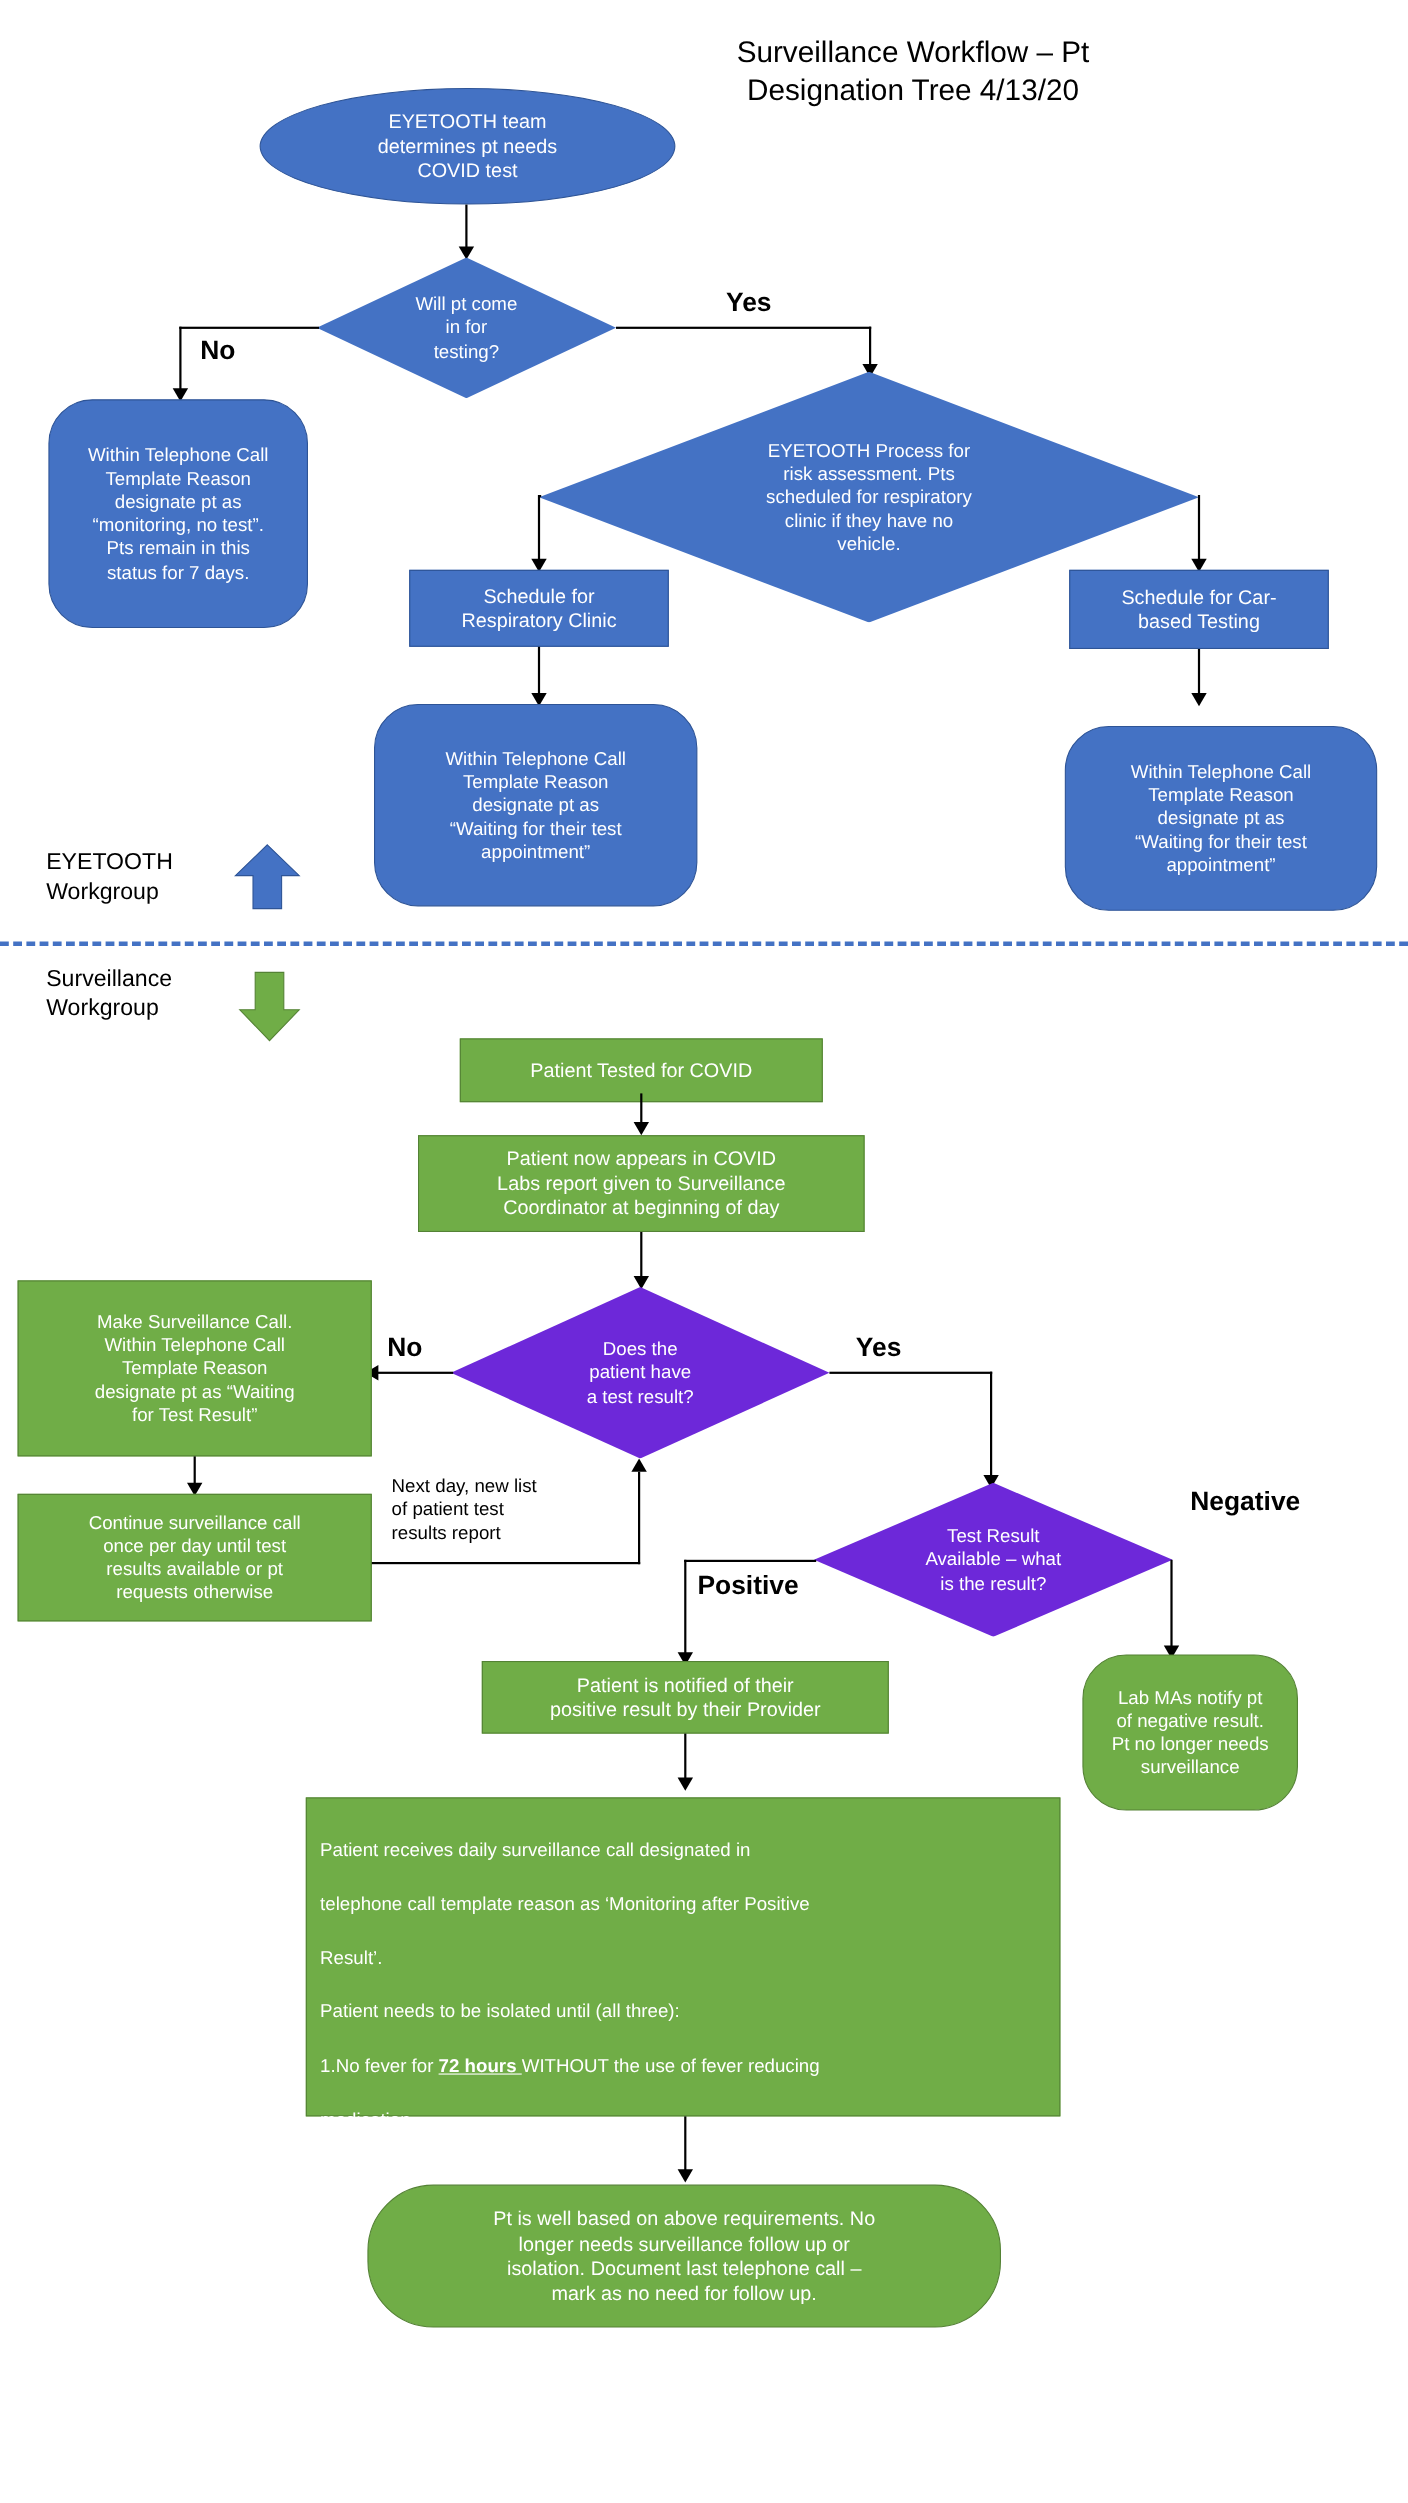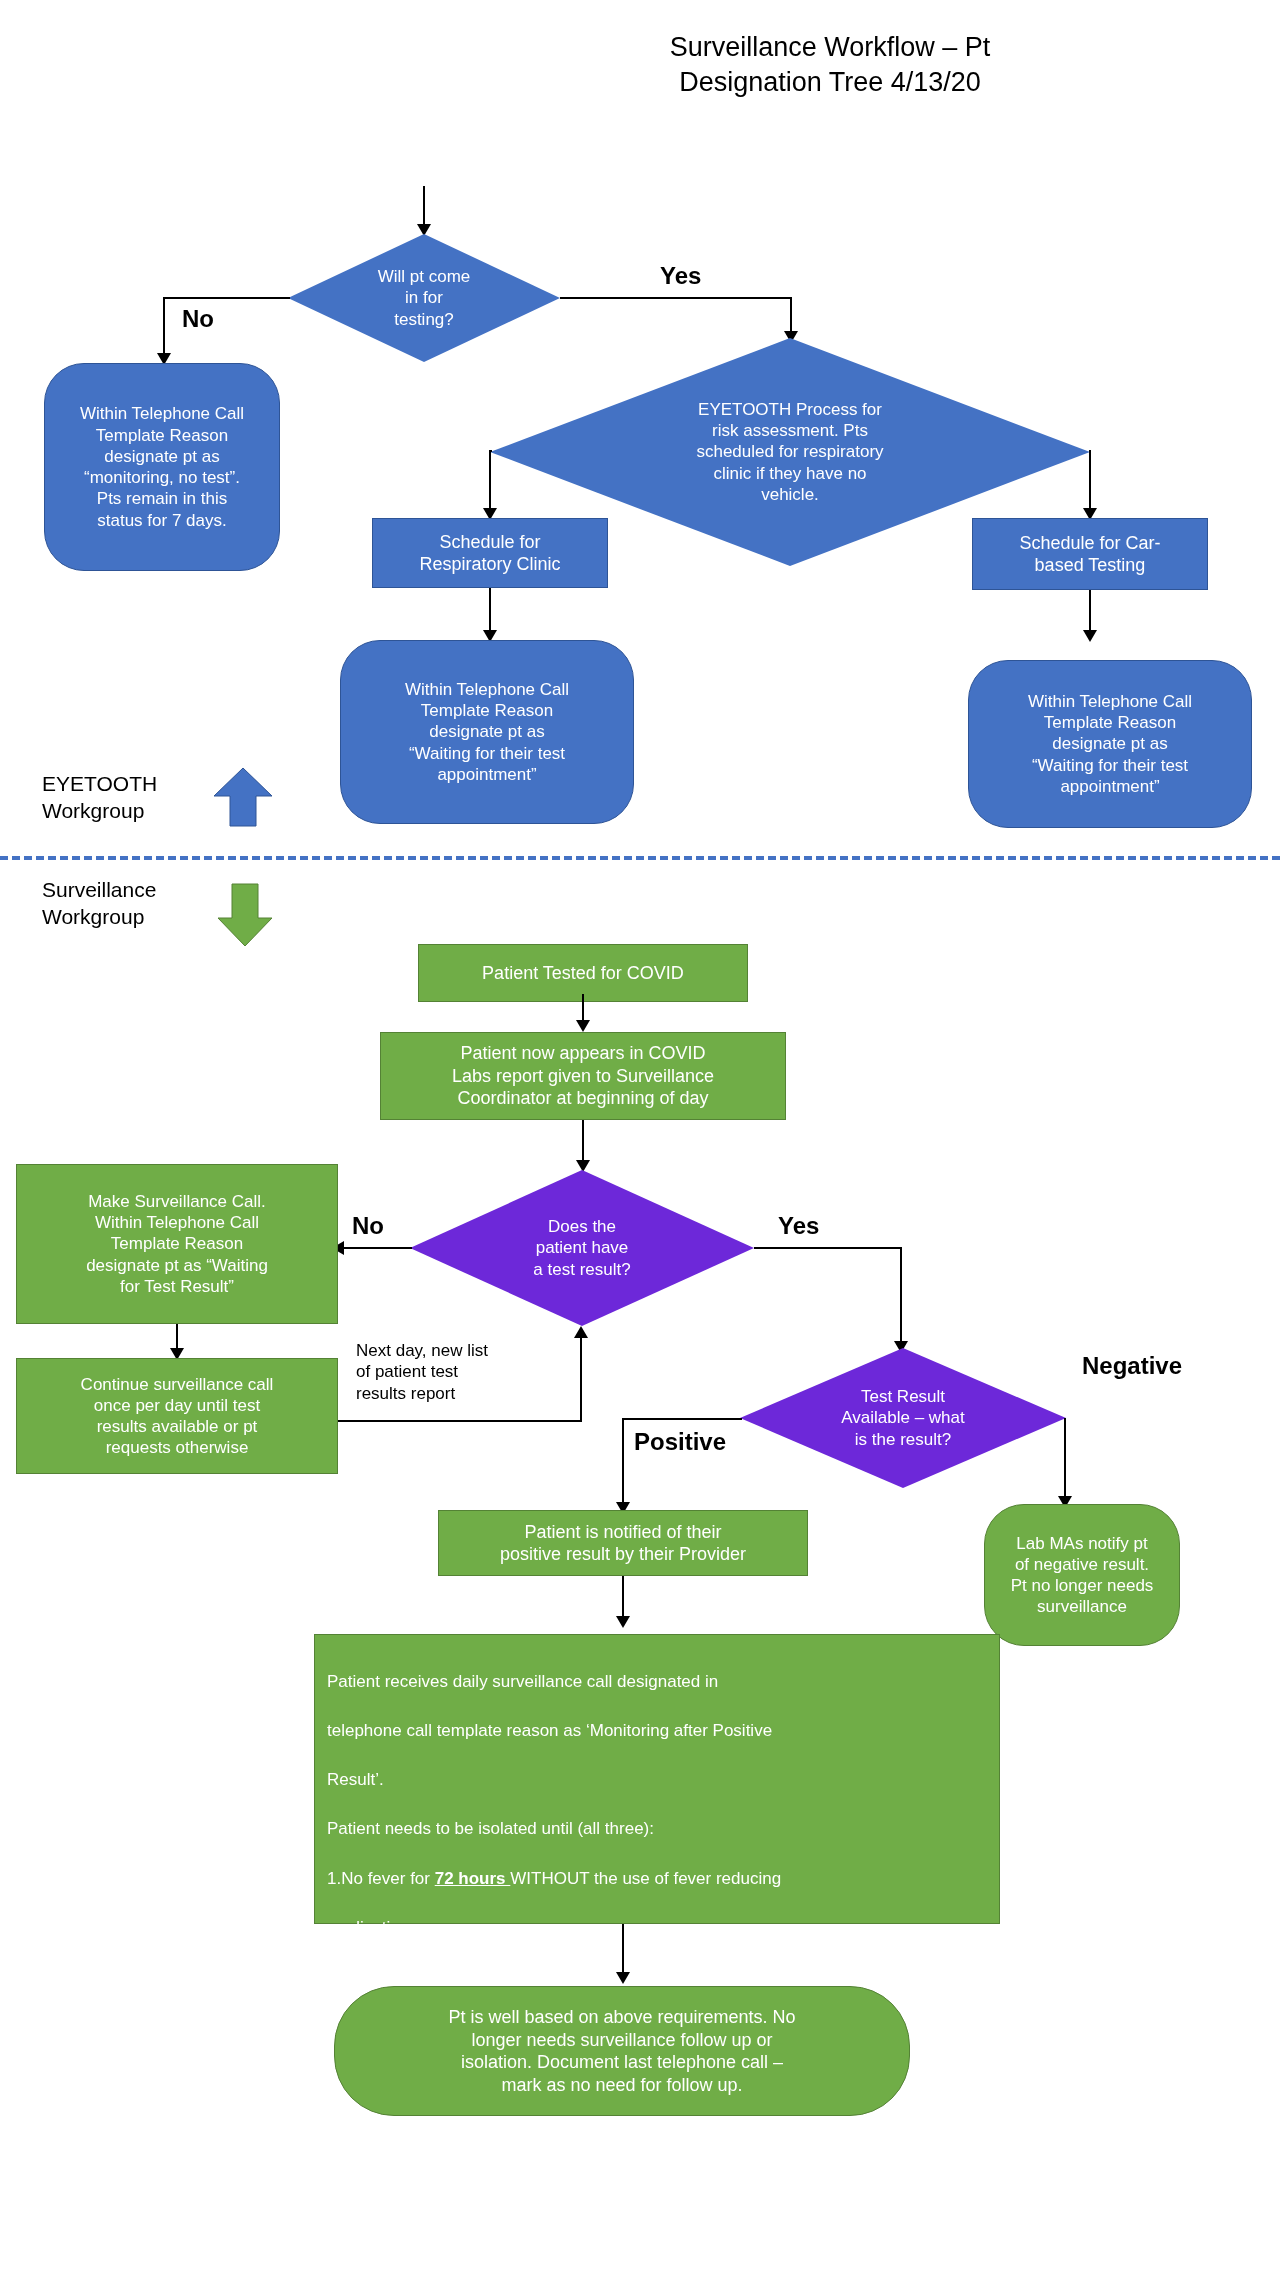--- a/index.html
+++ b/index.html
@@ -135,33 +135,35 @@
     position: absolute;
     box-sizing: border-box;
     background: #70ad47;
     border: 1px solid #548235;
     color: #fff;
     text-align: left;
     padding: 10px 12px;
     line-height: 1.45;
     font-size: 17px;
     white-space: pre-line;
-    margin-left: 36px;
   }
   .textblock .u { text-decoration: underline; }
   .textblock .ub { text-decoration: underline; font-weight: bold; }
 </style>
 </head>
 <body>
 
 <div id="canvas">
 
   <div class="title" style="left:620px; top:30px; width:420px;">Surveillance Workflow – Pt
 Designation Tree 4/13/20</div>
 
+  <div class="node blue-fill ellipse" style="left:236px; top:80px; width:378px; height:106px; font-size:18px;">EYETOOTH team
+determines pt needs
+COVID test</div>
 
   <div class="ln ln-v" style="left:423px; top:186px; height:42px;"></div>
   <div class="arrow arrow-down" style="left:417px; top:224px;"></div>
 
   <div class="diamond blue-fill" style="left:288px; top:234px; width:272px; height:128px; font-size:17px;">
     <span>Will pt come
 in for
 testing?</span>
   </div>
 

